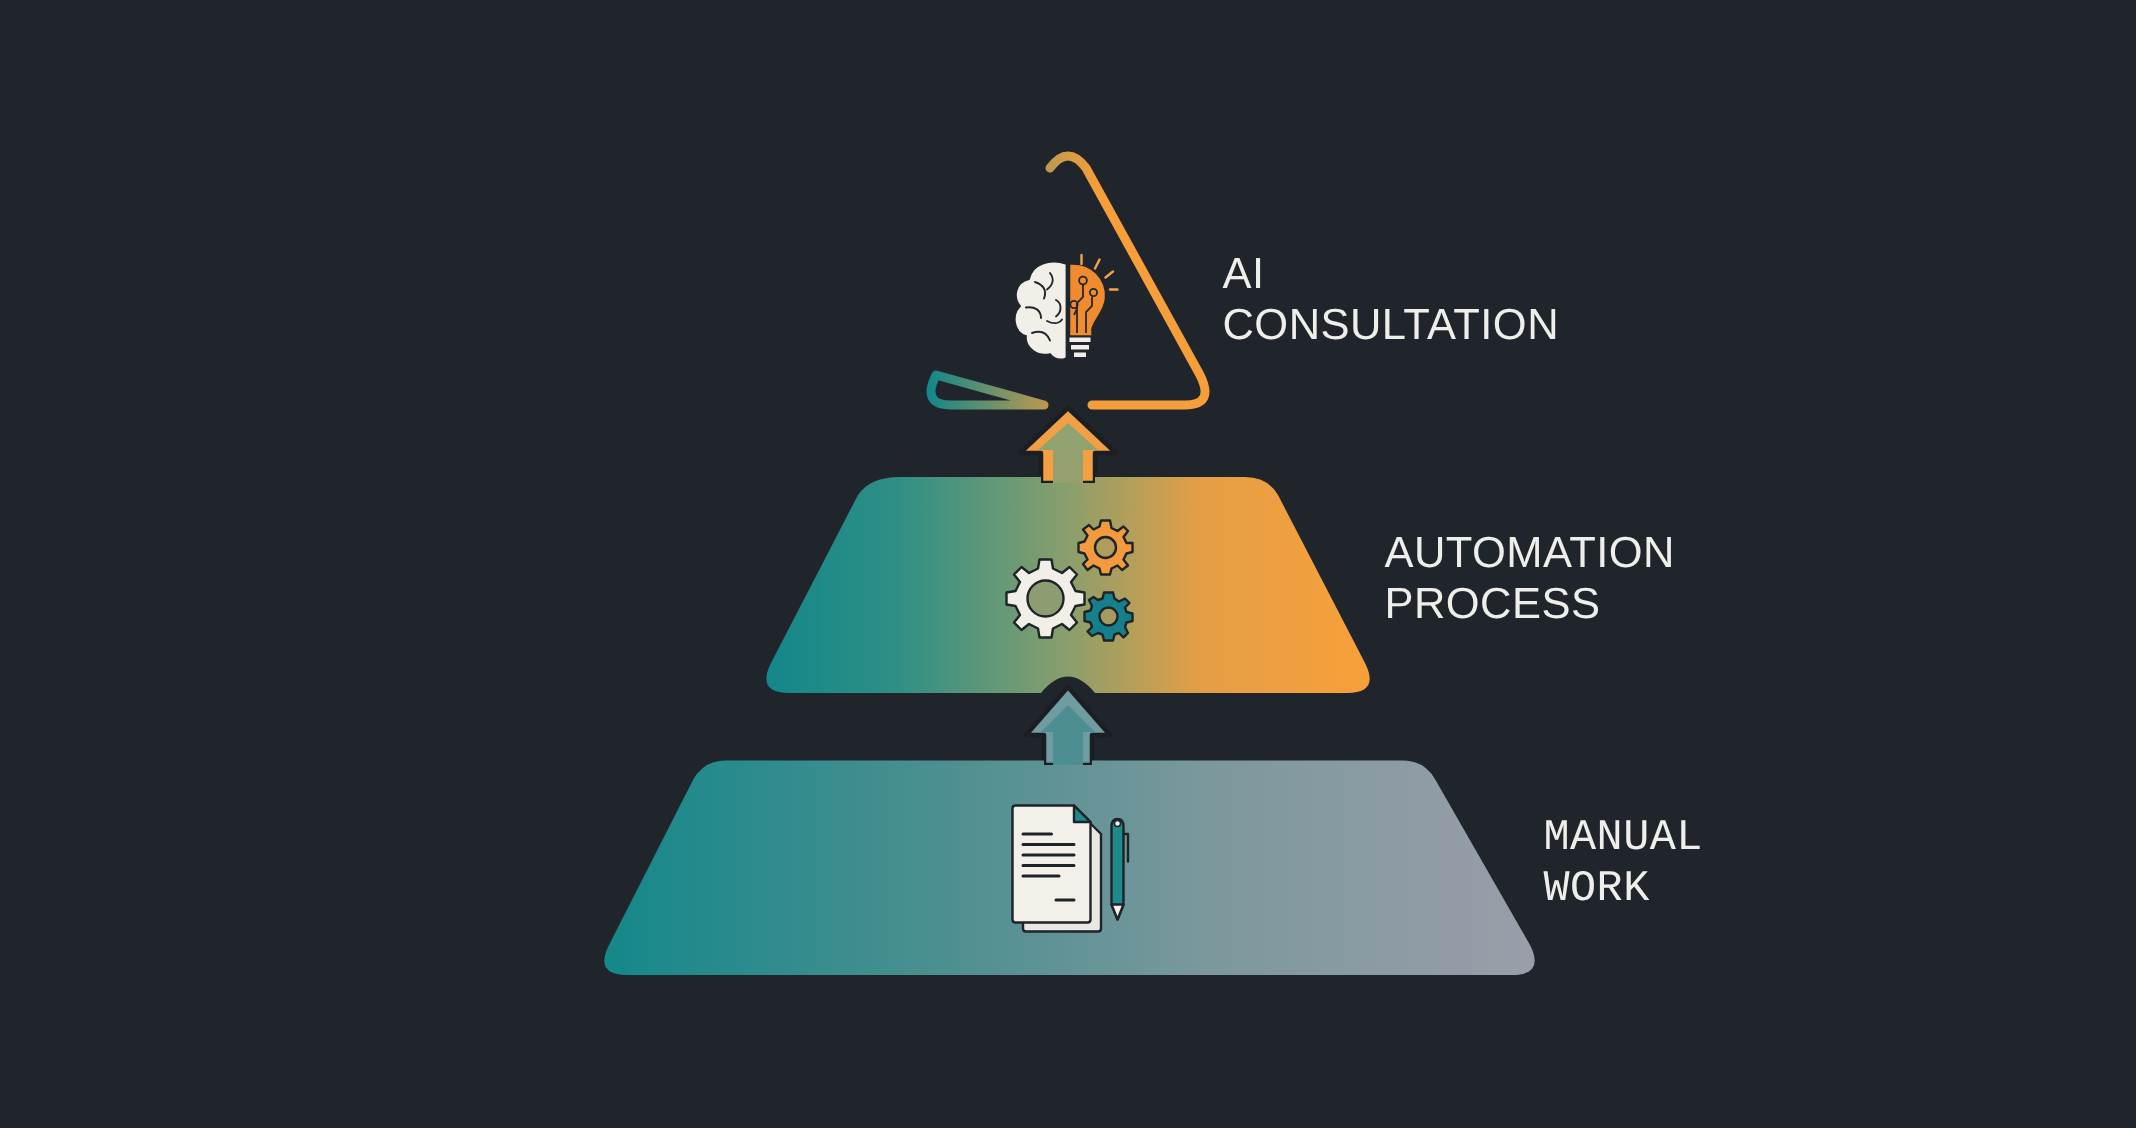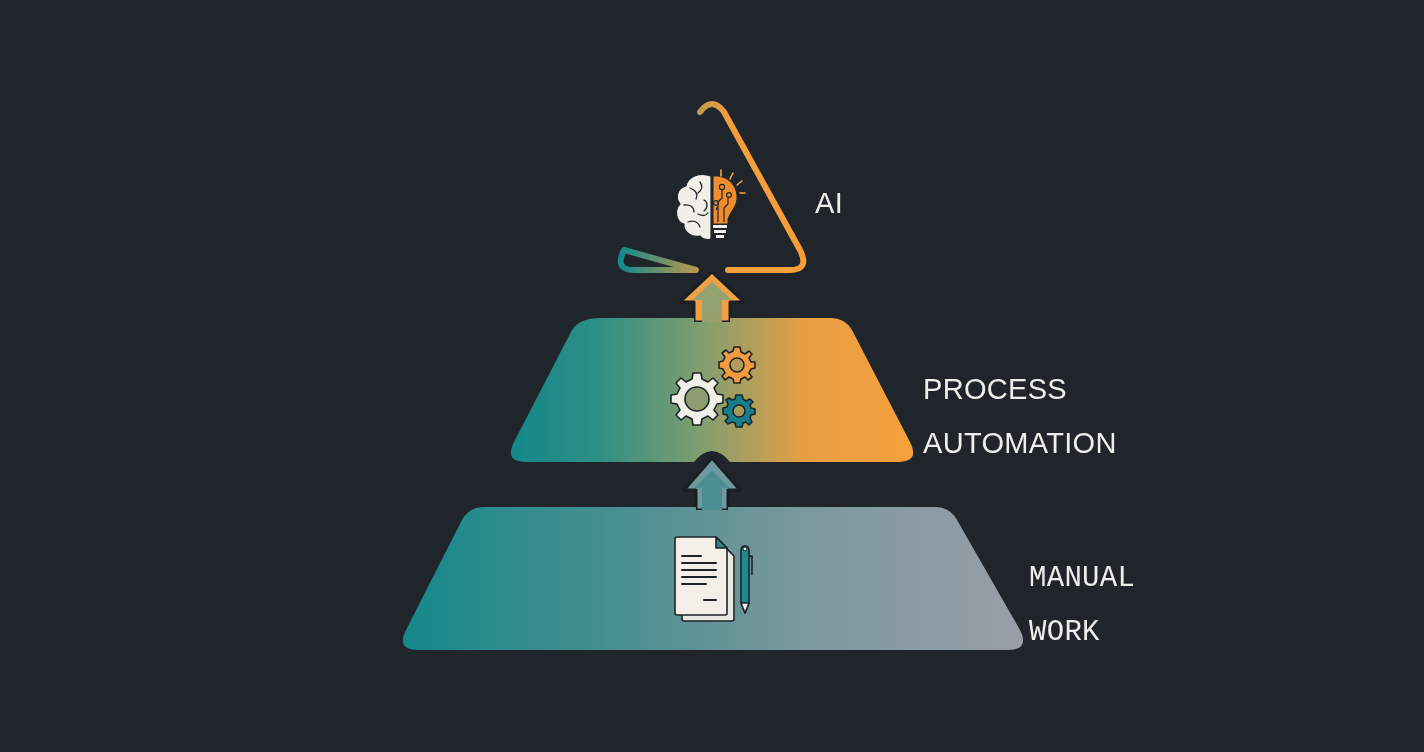--- a/index.html
+++ b/index.html
@@ -11,21 +11,21 @@
   }
   #diagram { position: absolute; left: 0; top: 0; width: 1424px; height: 752px; }
   .label {
     position: absolute;
     color: #eeeeea;
     font-size: 29px;
     line-height: 34px;
     letter-spacing: 0.3px;
     font-weight: 500;
   }
-  .label span { display: block; margin-top: 20px; }
+  .label span { display: block; }
 </style>
 </head>
 <body>
 
 <svg id="diagram" viewBox="0 0 1424 752" xmlns="http://www.w3.org/2000/svg">
   <defs>
     <linearGradient id="gTop" x1="620" y1="0" x2="805" y2="0" gradientUnits="userSpaceOnUse">
       <stop offset="0" stop-color="#14888a"></stop>
       <stop offset="0.45" stop-color="#c79a4a"></stop>
       <stop offset="0.6" stop-color="#f59e3a"></stop>
@@ -123,23 +123,24 @@
       <path d="M 741 551 Q 741 546 745 546 Q 749 546 749 551 L 749 603 L 745 613 L 741 603 Z" fill="#1e8a8c"></path>
       <path d="M 741 603 L 749 603 L 745 613 Z" fill="#f2f0e8"></path>
       <path d="M 749 556 L 752 556 L 752 575" fill="none"></path>
       <circle cx="745" cy="549" r="2" fill="#f2f0e8" stroke-width="1"></circle>
     </g>
   </g>
 </svg>
 
 <div class="label" style="left:815px; top:166px;">
   <span>AI</span>
+  <span>CONSULTATION</span>
 </div>
 
 <div class="label" style="left:923px; top:352px;">
+  <span>AUTOMATION</span>
   <span>PROCESS</span>
-  <span>AUTOMATION</span>
 </div>
 
 <div class="label" style="left:1029px; top:542px;font-family:Liberation Mono, monospace;">
   <span>MANUAL</span>
   <span>WORK</span>
 </div>
 
 </body></html>

